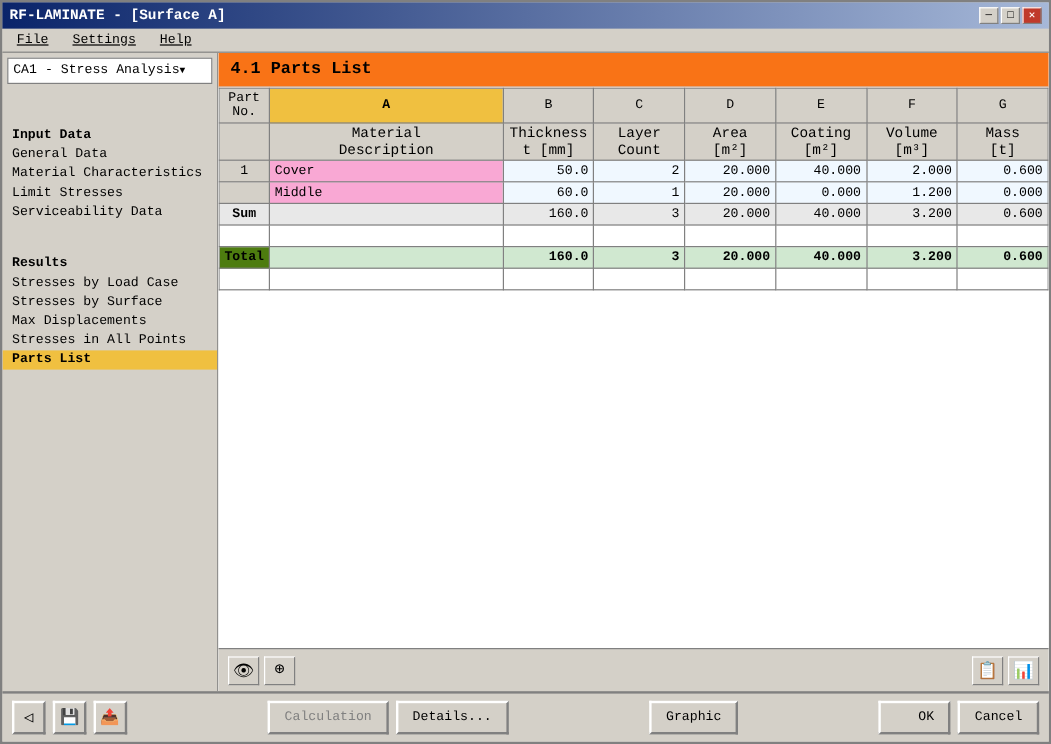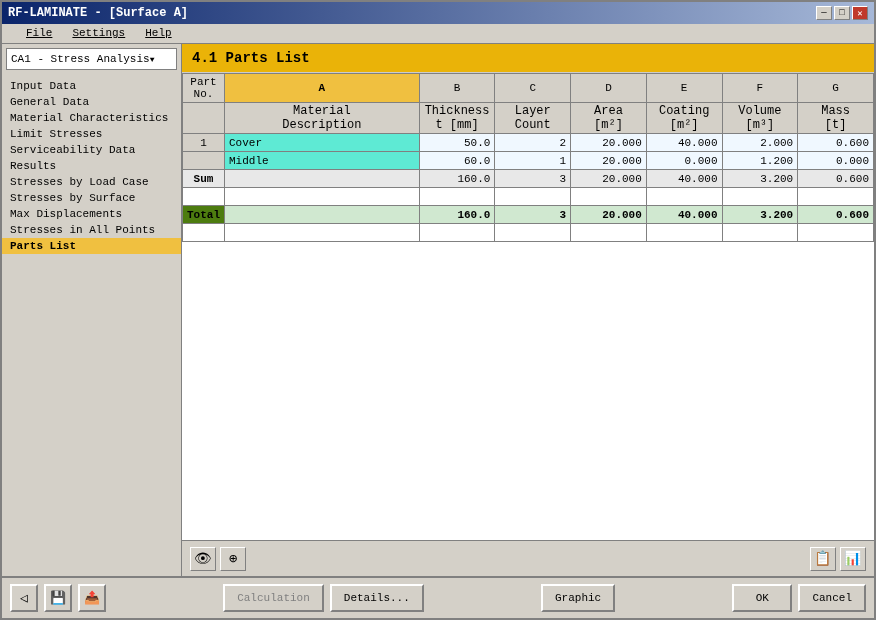--- a/index.html
+++ b/index.html
@@ -59,25 +59,25 @@
       color: #000;
       font-weight: bold;
     }
 
     .tb-btn.close { background: #c0392b; color: white; }
 
     
     .menu-bar {
       background: #d4d0c8;
       border-bottom: 1px solid #808080;
-      padding: 2px 20px;
+      padding: 2px 8px;
       display: flex;
       gap: 12px;
       height: 20px;
-      align-items: flex-start;
+      align-items: center;
       flex-shrink: 0;
     }
 
     .menu-item {
       font-size: 11px;
       cursor: pointer;
       padding: 1px 4px;
       text-decoration: underline;
     }
 
@@ -114,23 +114,24 @@
     }
 
     .sidebar-nav {
       flex: 1;
       padding: 4px 0;
       overflow-y: auto;
     }
 
     .nav-section-header {
       font-size: 11px;
-      font-weight: normal;
+      font-weight: bold;
       padding: 2px 8px;
       color: #000;
+      margin-top: 27px;
     }
 
     .nav-item {
       font-size: 11px;
       padding: 2px 8px;
       cursor: pointer;
       color: #000;
     }
 
     .nav-item.active {
@@ -144,21 +145,21 @@
       display: flex;
       flex-direction: column;
       background: white;
       overflow: hidden;
     }
 
     .content-title {
       font-size: 14px;
       font-weight: bold;
       padding: 6px 10px;
-      background: #eab308;
+      background: #f97316;
       border-bottom: 1px solid #ccc;
       flex-shrink: 0;
     }
 
     
     .table-container {
       flex: 1;
       overflow: auto;
       background: white;
     }
@@ -206,21 +207,21 @@
       width: 30px;
     }
 
     .part-no {
       background: #d4d0c8;
       text-align: center;
       width: 30px;
     }
 
     .col-a-cell {
-      background: #5eead4;
+      background: #f9a8d4;
       min-width: 180px;
     }
 
     .col-b-cell, .col-c-cell, .col-d-cell, .col-e-cell, .col-f-cell, .col-g-cell {
       text-align: right;
       background: #f0f8ff;
       min-width: 70px;
     }
 
     .sum-row td {
@@ -286,20 +287,21 @@
 
     .bottom-btn {
       height: 28px;
       background: #d4d0c8;
       border: 2px solid;
       border-color: #fff #808080 #808080 #fff;
       padding: 2px 12px;
       font-size: 11px;
       cursor: pointer;
       font-family: 'Courier New', monospace;
+      text-align: right;
     }
 
     .bottom-btn.disabled {
       color: #808080;
       cursor: default;
     }
 
     .bottom-btn-icon {
       width: 28px;
       height: 28px;

